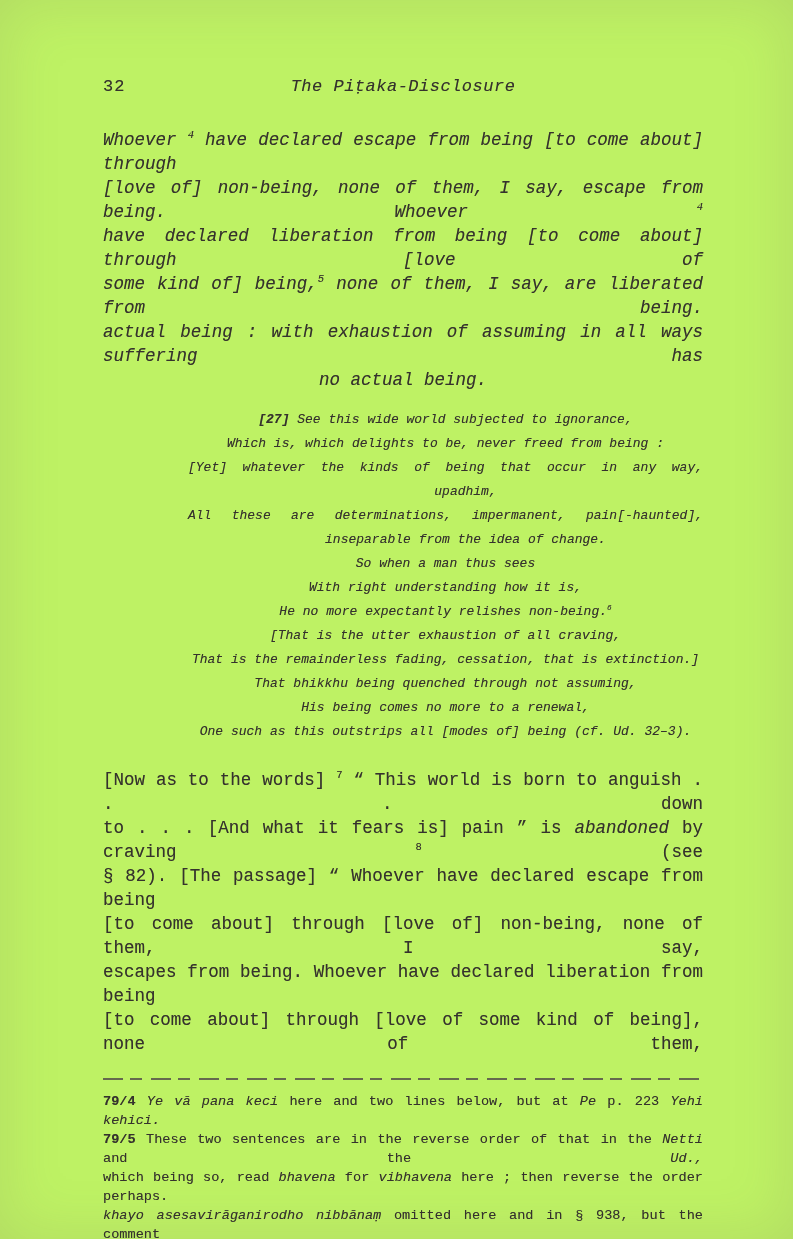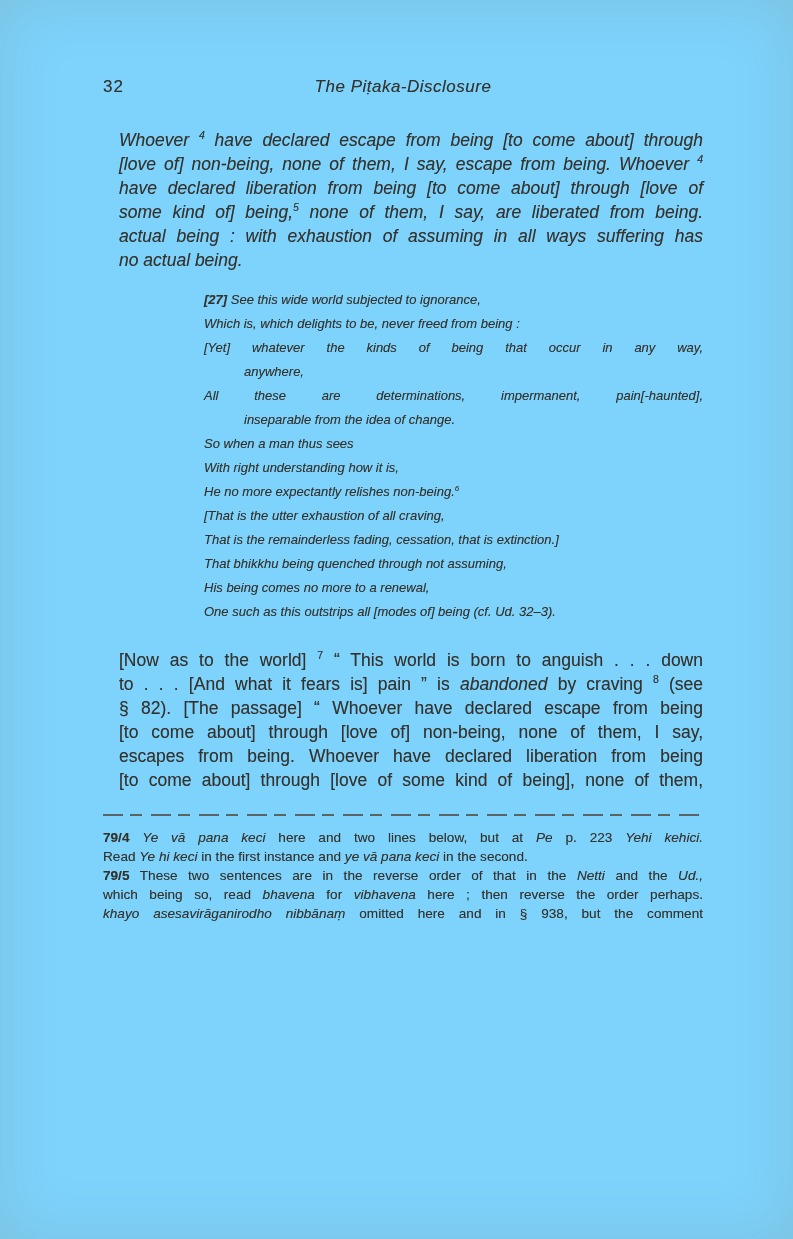--- a/index.html
+++ b/index.html
@@ -3,25 +3,25 @@
 <meta charset="utf-8">
 <style>
   html,body{margin:0;padding:0;background:#e8e6e1;}
   .page{
     position:relative;
     width:793px;height:1239px;
     margin:0 auto;
     background:
       radial-gradient(ellipse at 50% 40%, #f6f5f2 60%, #efedе8 100%),
       #f4f3ef;
-    background-color:#7dd3fc;
+    background-color:#bef264;
     box-shadow:inset 0 0 60px rgba(120,110,95,0.18);
     overflow:hidden;
     color:#35322d;
-    font-family:Liberation Sans, sans-serif;
+    font-family:Liberation Mono, monospace;
   }
   .column{
     position:absolute;
     left:103px;top:0;
     width:600px;
   }
   .header{
     display:grid;
     grid-template-columns:1fr auto 1fr;
     align-items:baseline;
@@ -29,31 +29,31 @@
     font-size:17px;
     line-height:22px;
   }
   .pagenum{justify-self:start;letter-spacing:1px;}
   .running-title{
     justify-self:center;
     font-style:italic;
     letter-spacing:0.5px;
   }
   .header .spacer{justify-self:end;}
-  main{margin-top:30px;margin-left:16px;}
+  main{margin-top:30px;}
   .block{margin:0;}
   .block.body{font-size:17.5px;line-height:24px;}
   .block.it{font-style:italic;}
   .block.verse{
     margin-left:85px;
     margin-top:16px;
     font-size:13px;line-height:24px;
   }
   .block.commentary{margin-top:24px;}
-  .line{white-space:normal;}
+  .line{white-space:normal;text-align:center;}
   .line.j{text-align:justify;text-align-last:justify;}
   .line.ind{padding-left:40px;}
   .seg-i{font-style:italic;}
   .seg-b{font-weight:bold;}
   sup.seg-sup{font-size:60%;line-height:0;vertical-align:super;letter-spacing:0;}
   .rule{
     margin-top:22px;
     height:2px;
     background:repeating-linear-gradient(90deg,
       #55504a 0px,#55504a 20px,
@@ -86,46 +86,45 @@
           <div class="line j"><span>[love of] non-being, none of them, I say, escape from being.  Whoever </span><sup class="seg-sup">4</sup></div>
           <div class="line j"><span>have declared liberation from being [to come about] through [love of</span></div>
           <div class="line j"><span>some kind of] being,</span><sup class="seg-sup">5</sup><span> none of them, I say, are liberated from being.</span></div>
           <div class="line j"><span>actual being :  with exhaustion of assuming in all ways suffering has</span></div>
           <div class="line"><span>no actual being.</span></div>
         </div>
         <div class="block verse it">
           <div class="line"><span class="seg-b">[27] </span><span>See this wide world subjected to ignorance,</span></div>
           <div class="line"><span>Which is, which delights to be, never freed from being :</span></div>
           <div class="line j"><span>[Yet] whatever the kinds of being that occur in any way,</span></div>
-          <div class="line ind"><span>anywhere,</span></div>
+          <div class="line ind"><span>upadhim,</span></div>
           <div class="line j"><span>All these are determinations, impermanent, pain[-haunted],</span></div>
           <div class="line ind"><span>inseparable from the idea of change.</span></div>
           <div class="line"><span>So when a man thus sees</span></div>
           <div class="line"><span>With right understanding how it is,</span></div>
           <div class="line"><span>He no more expectantly relishes non-being.</span><sup class="seg-sup">6</sup></div>
           <div class="line"><span>[That is the utter exhaustion of all craving,</span></div>
           <div class="line"><span>That is the remainderless fading, cessation, that is extinction.]</span></div>
           <div class="line"><span>That bhikkhu being quenched through not assuming,</span></div>
           <div class="line"><span>His being comes no more to a renewal,</span></div>
           <div class="line"><span>One such as this outstrips all [modes of] being (cf. </span><span class="seg-i">Ud.</span><span> 32–3).</span></div>
         </div>
         <div class="block body commentary">
-          <div class="line j"><span>[Now as to the world] </span><sup class="seg-sup">7</sup><span> “ This world is born to anguish . . . down</span></div>
+          <div class="line j"><span>[Now as to the words] </span><sup class="seg-sup">7</sup><span> “ This world is born to anguish . . . down</span></div>
           <div class="line j"><span>to . . . [And what it fears is] pain ” is </span><span class="seg-i">abandoned</span><span> by craving </span><sup class="seg-sup">8</sup><span> (see</span></div>
           <div class="line j"><span>§ 82).  [The passage] “ Whoever have declared escape from being</span></div>
           <div class="line j"><span>[to come about] through [love of] non-being, none of them, I say,</span></div>
           <div class="line j"><span>escapes from being.  Whoever have declared liberation from being</span></div>
           <div class="line j"><span>[to come about] through [love of some kind of being], none of them,</span></div>
         </div>
       </main>
     <div class="rule"></div>
     <section id="footnotes" class="footnotes">
         <div class="block ">
           <div class="line j"><span class="seg-b">79/4</span><span> </span><span class="seg-i">Ye vā pana keci</span><span> here and two lines below, but at </span><span class="seg-i">Pe</span><span> p. 223 </span><span class="seg-i">Yehi kehici.</span></div>
-          <div class="line"><span>Read </span><span class="seg-i">Ye hi keci</span><span> in the first instance and </span><span class="seg-i">ye vā pana keci</span><span> in the second.</span></div>
         </div>
         <div class="block ">
           <div class="line j"><span class="seg-b">79/5</span><span> These two sentences are in the reverse order of that in the </span><span class="seg-i">Netti</span><span> and the </span><span class="seg-i">Ud.,</span></div>
           <div class="line j"><span>which being so, read </span><span class="seg-i">bhavena</span><span> for </span><span class="seg-i">vibhavena</span><span> here ;  then reverse the order perhaps.</span></div>
         </div>
         <div class="block ">
           <div class="line j"><span class="seg-i">khayo asesavirāganirodho nibbānaṃ</span><span> omitted here and in § 938, but the comment</span></div>
         </div>
       </section>
   </div>

